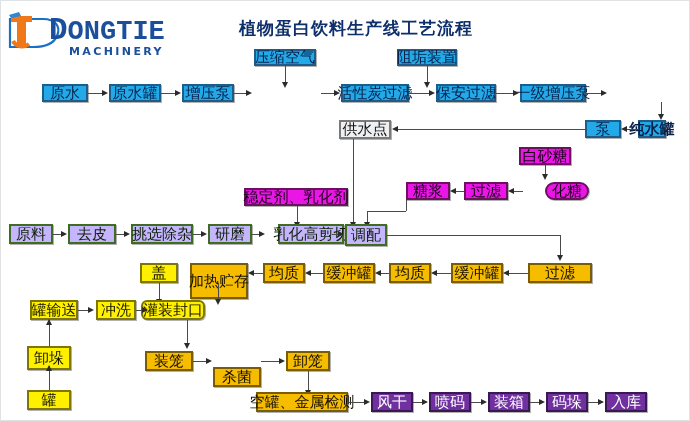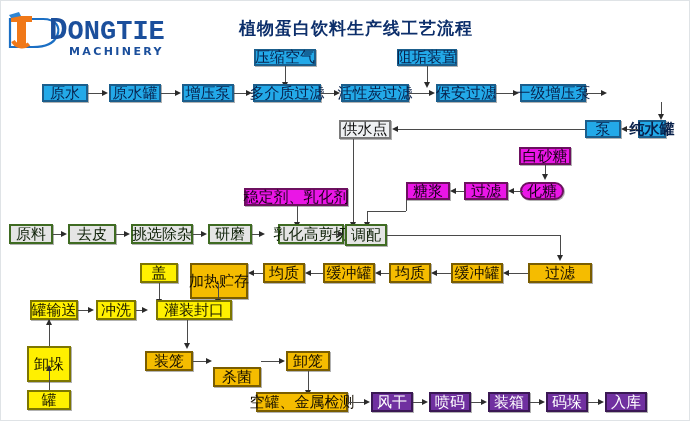--- a/index.html
+++ b/index.html
@@ -50,21 +50,21 @@
     line-height:1;
     color:#111111;
     white-space:nowrap;
     border:2px solid #6d28d9;
     box-shadow:1px 1px 0 rgba(0,0,0,0.30);
     font-family:"DejaVu Sans","Liberation Sans",sans-serif;
   }
   .blue  {background:#23a9e8;border-color:#1b5e8c;color:#08204a;}
   .gray  {background:#eef0f2;border-color:#7a7a7a;color:#111;}
   .magenta{background:#ea16e6;border-color:#6d1060;color:#130013;}
-  .green {background:#e5e5e5;border-color:#3f6b22;color:#0d1f06;}
+  .green {background:#c4b5fd;border-color:#3f6b22;color:#0d1f06;}
   .orange{background:#f5bc00;border-color:#7a5d00;color:#160f00;}
   .yellow{background:#fff000;border-color:#7d7600;color:#161500;}
   .purple{background:#7030a0;border-color:#3a1854;color:#ffffff;}
 
   
   .ln{position:absolute;background:#4a4a4a;}
   .lh{height:1px;}
   .lv{width:1px;}
   .ar{position:absolute;width:0;height:0;}
   .ar-r{border-top:3.5px solid transparent;border-bottom:3.5px solid transparent;border-left:6px solid #2b2b2b;}
@@ -97,21 +97,20 @@
   <div class="node blue" style="left:396px;top:48px;width:60px;height:17px;">阻垢装置</div>
 
   <div class="ln lv" style="left:284px;top:65px;height:18px;"></div>
   <div class="ar ar-d" style="left:281px;top:81px;"></div>
   <div class="ln lv" style="left:426px;top:65px;height:18px;"></div>
   <div class="ar ar-d" style="left:423px;top:81px;"></div>
 
   <div class="node blue" style="left:41px;top:83px;width:46px;height:18px;">原水</div>
   <div class="node blue" style="left:108px;top:83px;width:52px;height:18px;">原水罐</div>
   <div class="node blue" style="left:181px;top:83px;width:52px;height:18px;">增压泵</div>
-  <div class="node blue" style="left:252px;top:83px;width:68px;height:18px;">多介质过滤</div>
   <div class="node blue" style="left:340px;top:83px;width:68px;height:18px;">活性炭过滤</div>
   <div class="node blue" style="left:435px;top:83px;width:60px;height:18px;">保安过滤</div>
   <div class="node blue" style="left:519px;top:83px;width:66px;height:18px;">一级增压泵</div>
 
   <div class="ln lh" style="left:87px;top:92px;width:15px;"></div>
   <div class="ar ar-r" style="left:101px;top:88.5px;"></div>
   <div class="ln lh" style="left:160px;top:92px;width:15px;"></div>
   <div class="ar ar-r" style="left:174px;top:88.5px;"></div>
   <div class="ln lh" style="left:233px;top:92px;width:13px;"></div>
   <div class="ar ar-r" style="left:245px;top:88.5px;"></div>
@@ -133,21 +132,21 @@
 
   <div class="ln lh" style="left:626px;top:128px;width:11px;"></div>
   <div class="ar ar-l" style="left:620px;top:124.5px;"></div>
   <div class="ln lh" style="left:397px;top:128px;width:187px;"></div>
   <div class="ar ar-l" style="left:391px;top:124.5px;"></div>
 
   <div class="ln lv" style="left:352px;top:138px;height:85px;"></div>
   <div class="ar ar-d" style="left:349px;top:221px;"></div>
 
   <div class="node magenta" style="left:518px;top:146px;width:52px;height:18px;">白砂糖</div>
-  <div class="node magenta" style="left:519px;top:181px;width:44px;height:18px;border-radius:9px;">化糖</div>
+  <div class="node magenta" style="left:544px;top:181px;width:44px;height:18px;border-radius:9px;">化糖</div>
   <div class="node magenta" style="left:463px;top:181px;width:44px;height:18px;">过滤</div>
   <div class="node magenta" style="left:405px;top:181px;width:44px;height:18px;">糖浆</div>
 
   <div class="ln lv" style="left:544px;top:164px;height:11px;"></div>
   <div class="ar ar-d" style="left:541px;top:173px;"></div>
   <div class="ln lh" style="left:513px;top:190px;width:9px;"></div>
   <div class="ar ar-l" style="left:507px;top:186.5px;"></div>
   <div class="ln lh" style="left:455px;top:190px;width:8px;"></div>
   <div class="ar ar-l" style="left:449px;top:186.5px;"></div>
 
@@ -202,28 +201,28 @@
 
   <div class="ln lv" style="left:217px;top:282px;height:18px;"></div>
   <div class="ar ar-d" style="left:214px;top:298px;"></div>
 
   <div class="node yellow" style="left:139px;top:262px;width:38px;height:20px;">盖</div>
   <div class="ln lv" style="left:158px;top:282px;height:18px;"></div>
   <div class="ar ar-d" style="left:155px;top:298px;"></div>
 
   <div class="node yellow" style="left:29px;top:299px;width:48px;height:20px;">罐输送</div>
   <div class="node yellow" style="left:95px;top:299px;width:40px;height:20px;">冲洗</div>
-  <div class="node yellow" style="left:155px;top:299px;width:76px;height:20px;">灌装封口</div>
+  <div class="node yellow" style="left:140px;top:299px;width:64px;height:20px;border-radius:6px;">灌装封口</div>
 
   <div class="ln lh" style="left:77px;top:309px;width:11px;"></div>
   <div class="ar ar-r" style="left:87px;top:305.5px;"></div>
   <div class="ln lh" style="left:135px;top:309px;width:7px;"></div>
   <div class="ar ar-r" style="left:141px;top:305.5px;"></div>
 
-  <div class="node yellow" style="left:26px;top:345px;width:44px;height:36px;">卸垛</div>
+  <div class="node yellow" style="left:26px;top:345px;width:44px;height:24px;">卸垛</div>
   <div class="node yellow" style="left:26px;top:389px;width:44px;height:20px;">罐</div>
   <div class="ln lv" style="left:48px;top:365px;height:24px;"></div>
   <div class="ar ar-u" style="left:45px;top:364px;"></div>
   <div class="ln lv" style="left:48px;top:319px;height:26px;"></div>
   <div class="ar ar-u" style="left:45px;top:318px;"></div>
 
   <div class="ln lv" style="left:186px;top:319px;height:25px;"></div>
   <div class="ar ar-d" style="left:183px;top:342px;"></div>
 
   <div class="node orange" style="left:144px;top:350px;width:48px;height:20px;">装笼</div>

